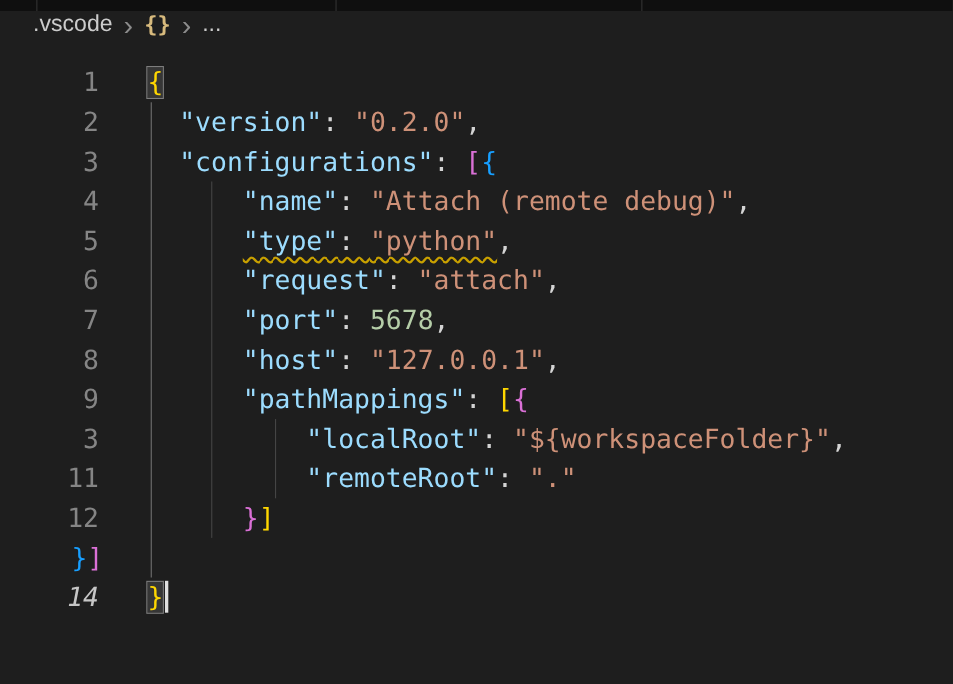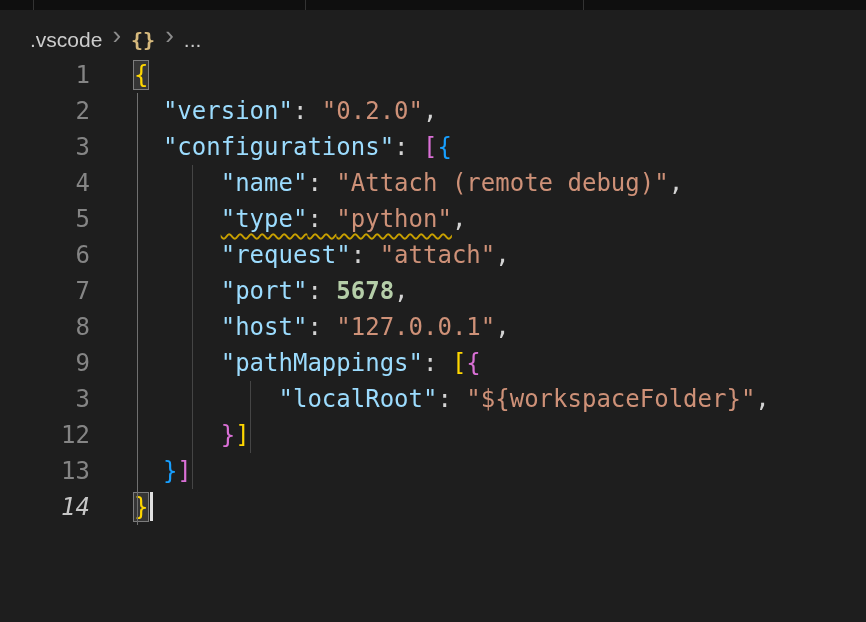--- a/index.html
+++ b/index.html
@@ -4,42 +4,42 @@
 <style>
   * { margin:0; padding:0; box-sizing:border-box; }
   html,body { width:866px; height:622px; overflow:hidden; }
   body { background:var(--bg,#1e1e1e); font-family:"Liberation Sans",sans-serif; }
 
   
   .top-strip { position:relative; height:10px; background:var(--topstrip,#0f0f0f); width:100%; }
   .tab-sep { position:absolute; top:0; width:1px; height:100%; background:#333333; }
 
   
-  .breadcrumbs { display:flex; align-items:flex-end; height:42px; padding-left:30px; gap:10px;
+  .breadcrumbs { display:flex; align-items:flex-start; height:42px; padding-left:30px; gap:10px;
                  font-size:21px; color:var(--breadcrumb_text,#cccccc); }
   .bc-item { cursor:default; }
   .bc-sep { color:var(--breadcrumb_sep,#8c8c8c); font-size:26px; line-height:1; padding-bottom:4px; }
   .bc-icon { color:var(--json_icon,#d7ba7d); font-family:"DejaVu Sans Mono","Liberation Mono",monospace;
              font-size:20px; font-weight:bold; }
 
   
   .editor { position:relative; padding-top:5px;
             font-family:"DejaVu Sans Mono","Liberation Mono",monospace;
             font-size:24px; line-height:36px; }
   .line { display:flex; height:36px; white-space:pre; }
   .ln { width:98px; padding-right:8px; text-align:right; flex:none;
         color:var(--line_number,#858585); }
   .ln.active { color:var(--line_number_active,#c6c6c6);font-style:italic; }
   .code { padding-left:36px; color:var(--punct,#d4d4d4); }
 
   .tk-plain { color:var(--punct,#d4d4d4); }
   .tk-punc  { color:var(--punct,#d4d4d4); }
   .tk-key   { color:var(--key,#9cdcfe); }
   .tk-str   { color:var(--string,#ce9178); }
-  .tk-num   { color:var(--number,#b5cea8);font-weight:bold; }
+  .tk-num   { color:var(--number,#b5cea8); }
   .tk-b1    { color:var(--bracket1,#ffd700); }
   .tk-b2    { color:var(--bracket2,#da70d6); }
   .tk-b3    { color:var(--bracket3,#179fff); }
   .tk-b1m   { color:var(--bracket1,#ffd700); background:rgba(120,120,120,.28);
               outline:1px solid #7d7d7d; }
 
   .squiggle { text-decoration:underline; text-decoration-style:wavy;
               text-decoration-color:var(--warning,#c8a000);
               text-decoration-thickness:1.5px; text-underline-offset:6px; }
 
@@ -74,17 +74,18 @@
       <div class="line"><div class="ln">1</div><div class="code"><span class="tk-b1m">{</span></div></div>
       <div class="line"><div class="ln">2</div><div class="code"><span class="tk-plain">  </span><span class="tk-key">"version"</span><span class="tk-punc">: </span><span class="tk-str">"0.2.0"</span><span class="tk-punc">,</span></div></div>
       <div class="line"><div class="ln">3</div><div class="code"><span class="tk-plain">  </span><span class="tk-key">"configurations"</span><span class="tk-punc">: </span><span class="tk-b2">[</span><span class="tk-b3">{</span></div></div>
       <div class="line"><div class="ln">4</div><div class="code"><span class="tk-plain">      </span><span class="tk-key">"name"</span><span class="tk-punc">: </span><span class="tk-str">"Attach (remote debug)"</span><span class="tk-punc">,</span></div></div>
       <div class="line"><div class="ln">5</div><div class="code"><span class="tk-plain">      </span><span class="tk-key squiggle">"type"</span><span class="tk-punc squiggle">: </span><span class="tk-str squiggle">"python"</span><span class="tk-punc">,</span></div></div>
       <div class="line"><div class="ln">6</div><div class="code"><span class="tk-plain">      </span><span class="tk-key">"request"</span><span class="tk-punc">: </span><span class="tk-str">"attach"</span><span class="tk-punc">,</span></div></div>
       <div class="line"><div class="ln">7</div><div class="code"><span class="tk-plain">      </span><span class="tk-key">"port"</span><span class="tk-punc">: </span><span class="tk-num">5678</span><span class="tk-punc">,</span></div></div>
       <div class="line"><div class="ln">8</div><div class="code"><span class="tk-plain">      </span><span class="tk-key">"host"</span><span class="tk-punc">: </span><span class="tk-str">"127.0.0.1"</span><span class="tk-punc">,</span></div></div>
       <div class="line"><div class="ln">9</div><div class="code"><span class="tk-plain">      </span><span class="tk-key">"pathMappings"</span><span class="tk-punc">: </span><span class="tk-b1">[</span><span class="tk-b2">{</span></div></div>
       <div class="line"><div class="ln">3</div><div class="code"><span class="tk-plain">          </span><span class="tk-key">"localRoot"</span><span class="tk-punc">: </span><span class="tk-str">"${workspaceFolder}"</span><span class="tk-punc">,</span></div></div>
+      <div class="line"><div class="ln">11</div><div class="code"><span class="tk-plain">          </span><span class="tk-key">"remoteRoot"</span><span class="tk-punc">: </span><span class="tk-str">"."</span></div></div>
       <div class="line"><div class="ln">12</div><div class="code"><span class="tk-plain">      </span><span class="tk-b2">}</span><span class="tk-b1">]</span></div></div>
-      <div class="line"><div class="ln">13</div><div class="code"><span class="tk-plain">  </span><span class="tk-b3">}</span><span class="tk-b2">]</span></div></div>
+      <div class="line"><div class="code"><span class="tk-plain">  </span><span class="tk-b3">}</span><span class="tk-b2">]</span></div></div>
       <div class="line"><div class="ln active">14</div><div class="code"><span class="tk-b1m">}</span><span class="cursor"></span></div></div>
     </div>
 </div>
 
 </body></html>

